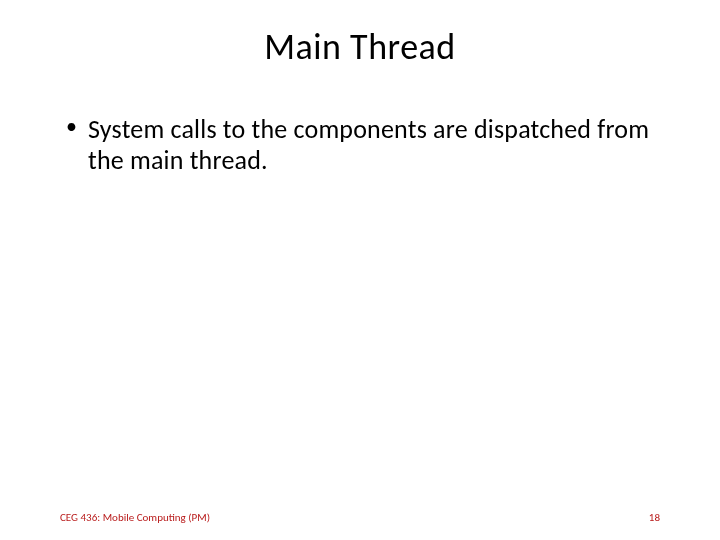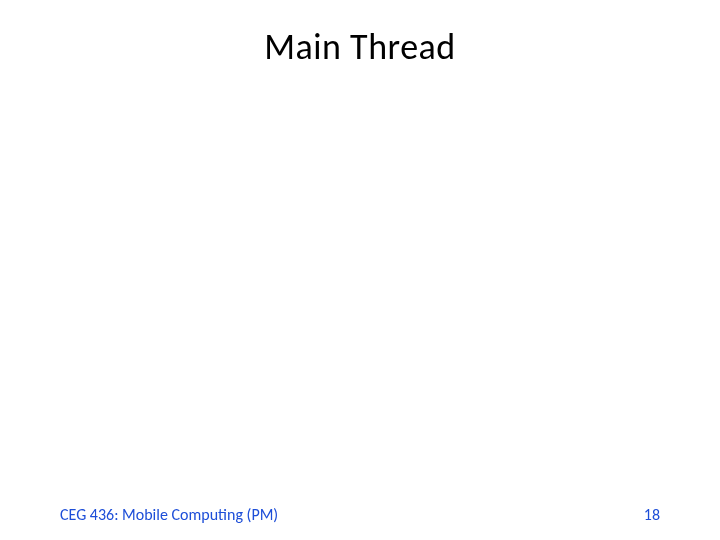--- a/index.html
+++ b/index.html
@@ -36,28 +36,29 @@
       top: 0;
       font-size: 22px;
     }
     .footer {
       position: absolute;
       bottom: 16px;
       left: 60px;
       right: 60px;
       display: flex;
       justify-content: space-between;
-      font-size: 16px;
-      color: #1d4ed8;
+      font-size: 11px;
+      color: #b91c1c;
     }
   </style>
 </head>
 <body>
 
 <div class="slide">
   <h1 class="title">Main Thread</h1>
   <ul class="bullets">
+    <li>System calls to the components are dispatched from the main thread.</li>
   </ul>
   <div class="footer">
     <span>CEG 436: Mobile Computing (PM)</span>
     <span>18</span>
   </div>
 </div>
 
 </body></html>

